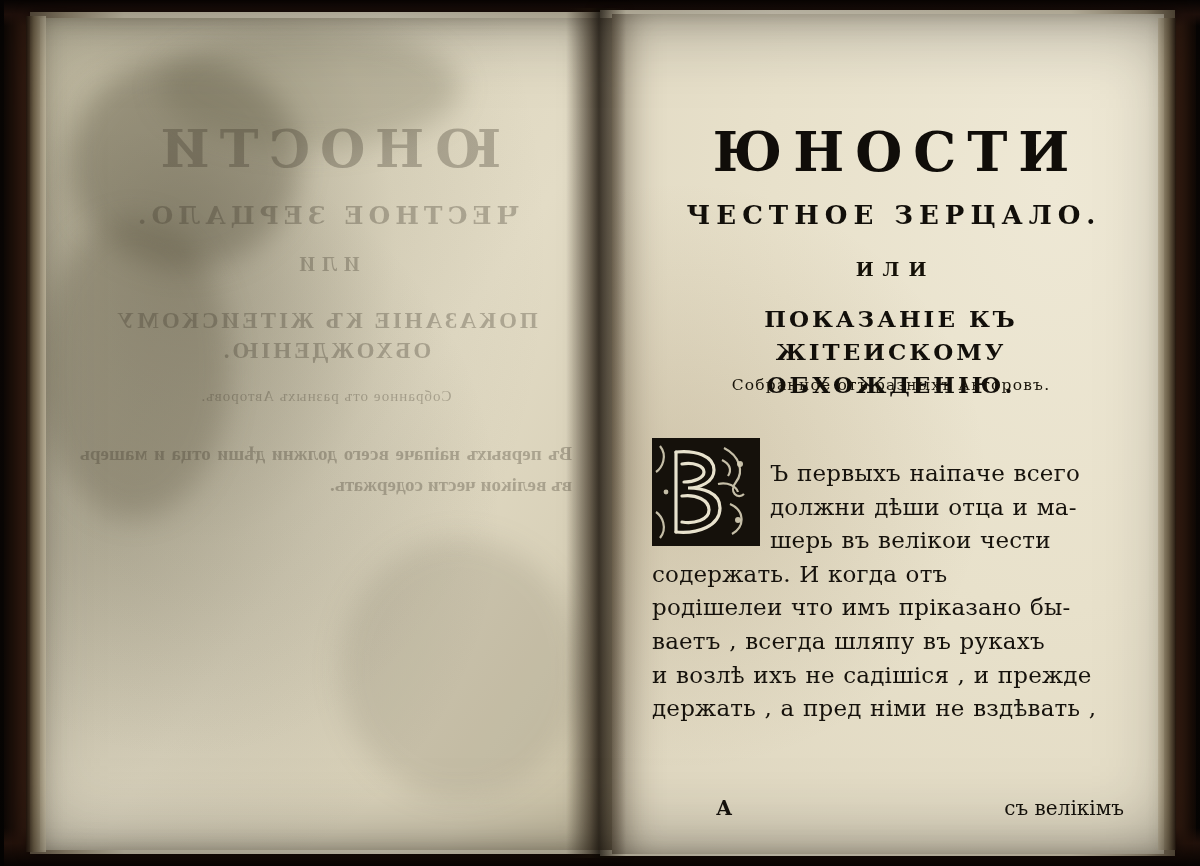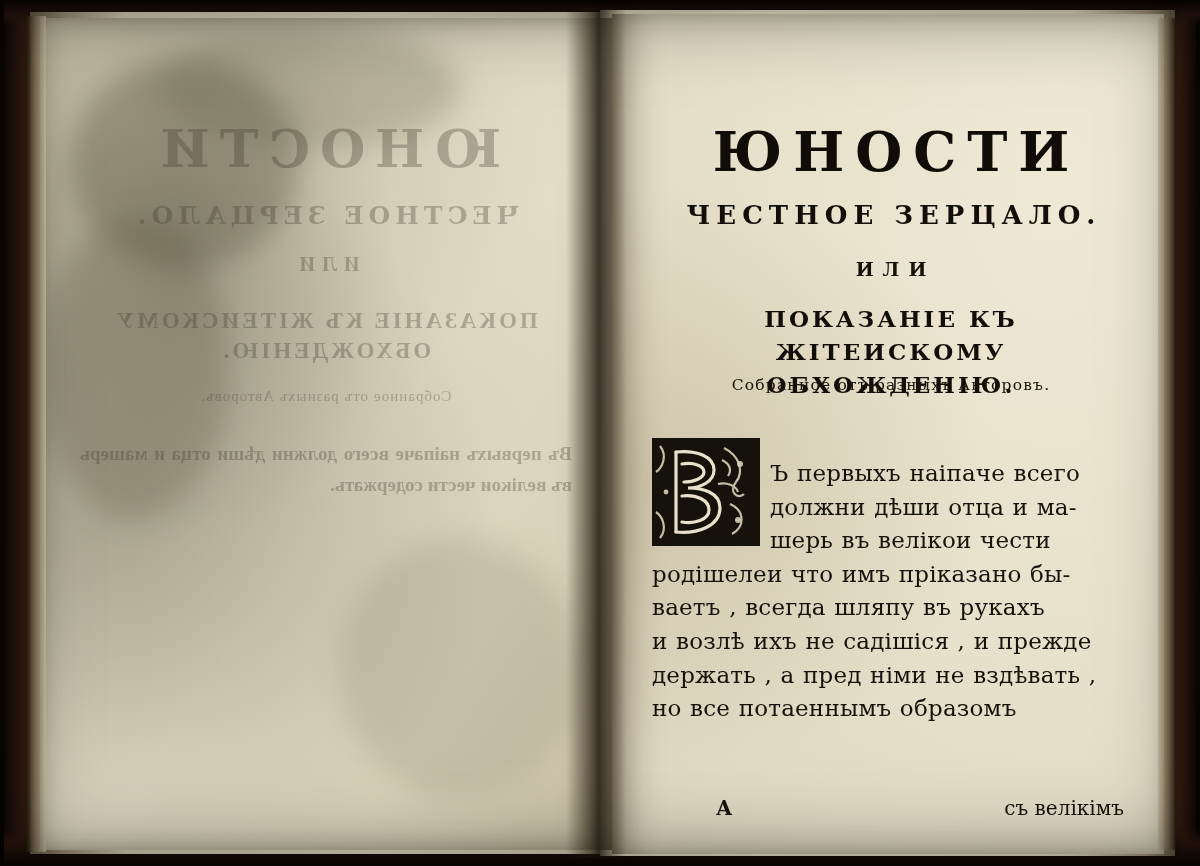--- a/index.html
+++ b/index.html
@@ -408,25 +408,25 @@
               <circle cx="88" cy="26" r="3"></circle>
               <circle cx="86" cy="82" r="3"></circle>
               <circle cx="14" cy="54" r="2.4"></circle>
             </g>
           </svg>
         </div>
         <p class="bodytext">
           <span class="ln">Ъ первыхъ наіпаче всего</span>
           <span class="ln">должни дѣши отца и ма-</span>
           <span class="ln">шерь въ велікои чести</span>
+          <span class="ln">содержать. И когда отъ</span>
           <span class="ln">родішелеи что имъ пріказано бы-</span>
           <span class="ln">ваетъ , всегда шляпу въ рукахъ</span>
           <span class="ln">и возлѣ ихъ не садішіся , и прежде</span>
           <span class="ln">держать , а пред німи не вздѣвать ,</span>
-          <span class="ln">но все потаеннымъ образомъ</span>
         </p>
       </div>
 
       <div class="catchline">
         <span class="sig">А</span>
         <span class="cw">съ велікімъ</span>
       </div>
 
     </div>
   </div>

